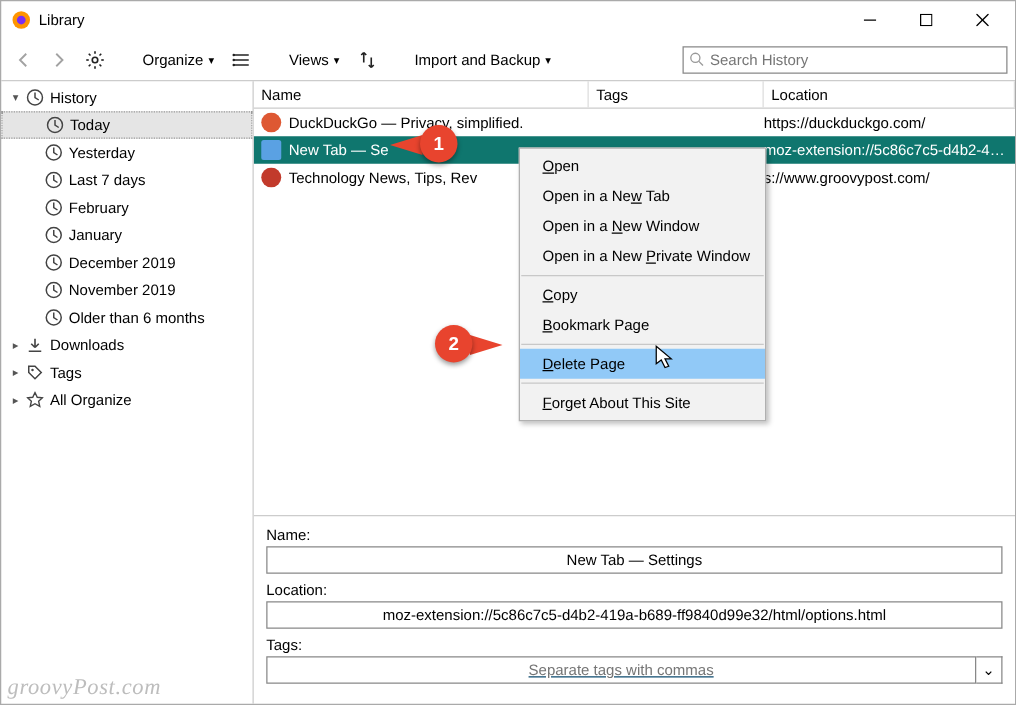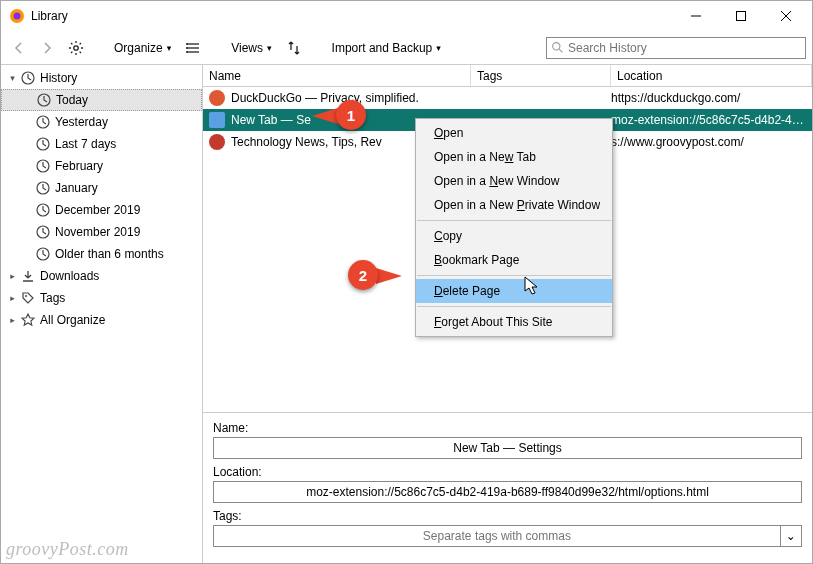--- a/index.html
+++ b/index.html
@@ -46,21 +46,21 @@
 .row .c-tags { width: 140px; }
 .row .c-loc { flex: 1; overflow: hidden; white-space: nowrap; text-overflow: ellipsis; padding-right: 6px; }
 .favicon { width: 16px; height: 16px; margin-right: 6px; border-radius: 2px; flex-shrink: 0; }
 
 
 .details { border-top: 1px solid #ccc; padding: 8px 10px 10px; }
 .details .fld { margin-bottom: 6px; }
 .details label { display: block; margin-bottom: 2px; }
 .details .inputrow { display: flex; }
 .details input { width: 100%; height: 22px; border: 1px solid #888; padding: 0 4px; font-size: 12px; text-align: center; }
-.details .tagsrow input { color: #ec4899; }
+.details .tagsrow input { color: #0c4a6e; text-decoration: underline; }
 .dropbtn { width: 22px; height: 22px; border: 1px solid #888; border-left: none; display: flex; align-items: center; justify-content: center; font-size: 9px; }
 
 
 .ctxmenu { position: absolute; left: 415px; top: 118px; width: 198px; background: #f2f2f2; border: 1px solid #b0b0b0; box-shadow: 2px 2px 4px rgba(0,0,0,0.25); padding: 2px 0; }
 .ctxmenu .mi { height: 24px; display: flex; align-items: center; padding: 0 18px; white-space: nowrap; }
 .ctxmenu .mi.hl { background: #91c9f7; }
 .ctxmenu .sep { height: 1px; background: #c8c8c8; margin: 3px 1px; }
 .mn { text-decoration: underline; text-decoration-thickness: 1px; }
 
 

